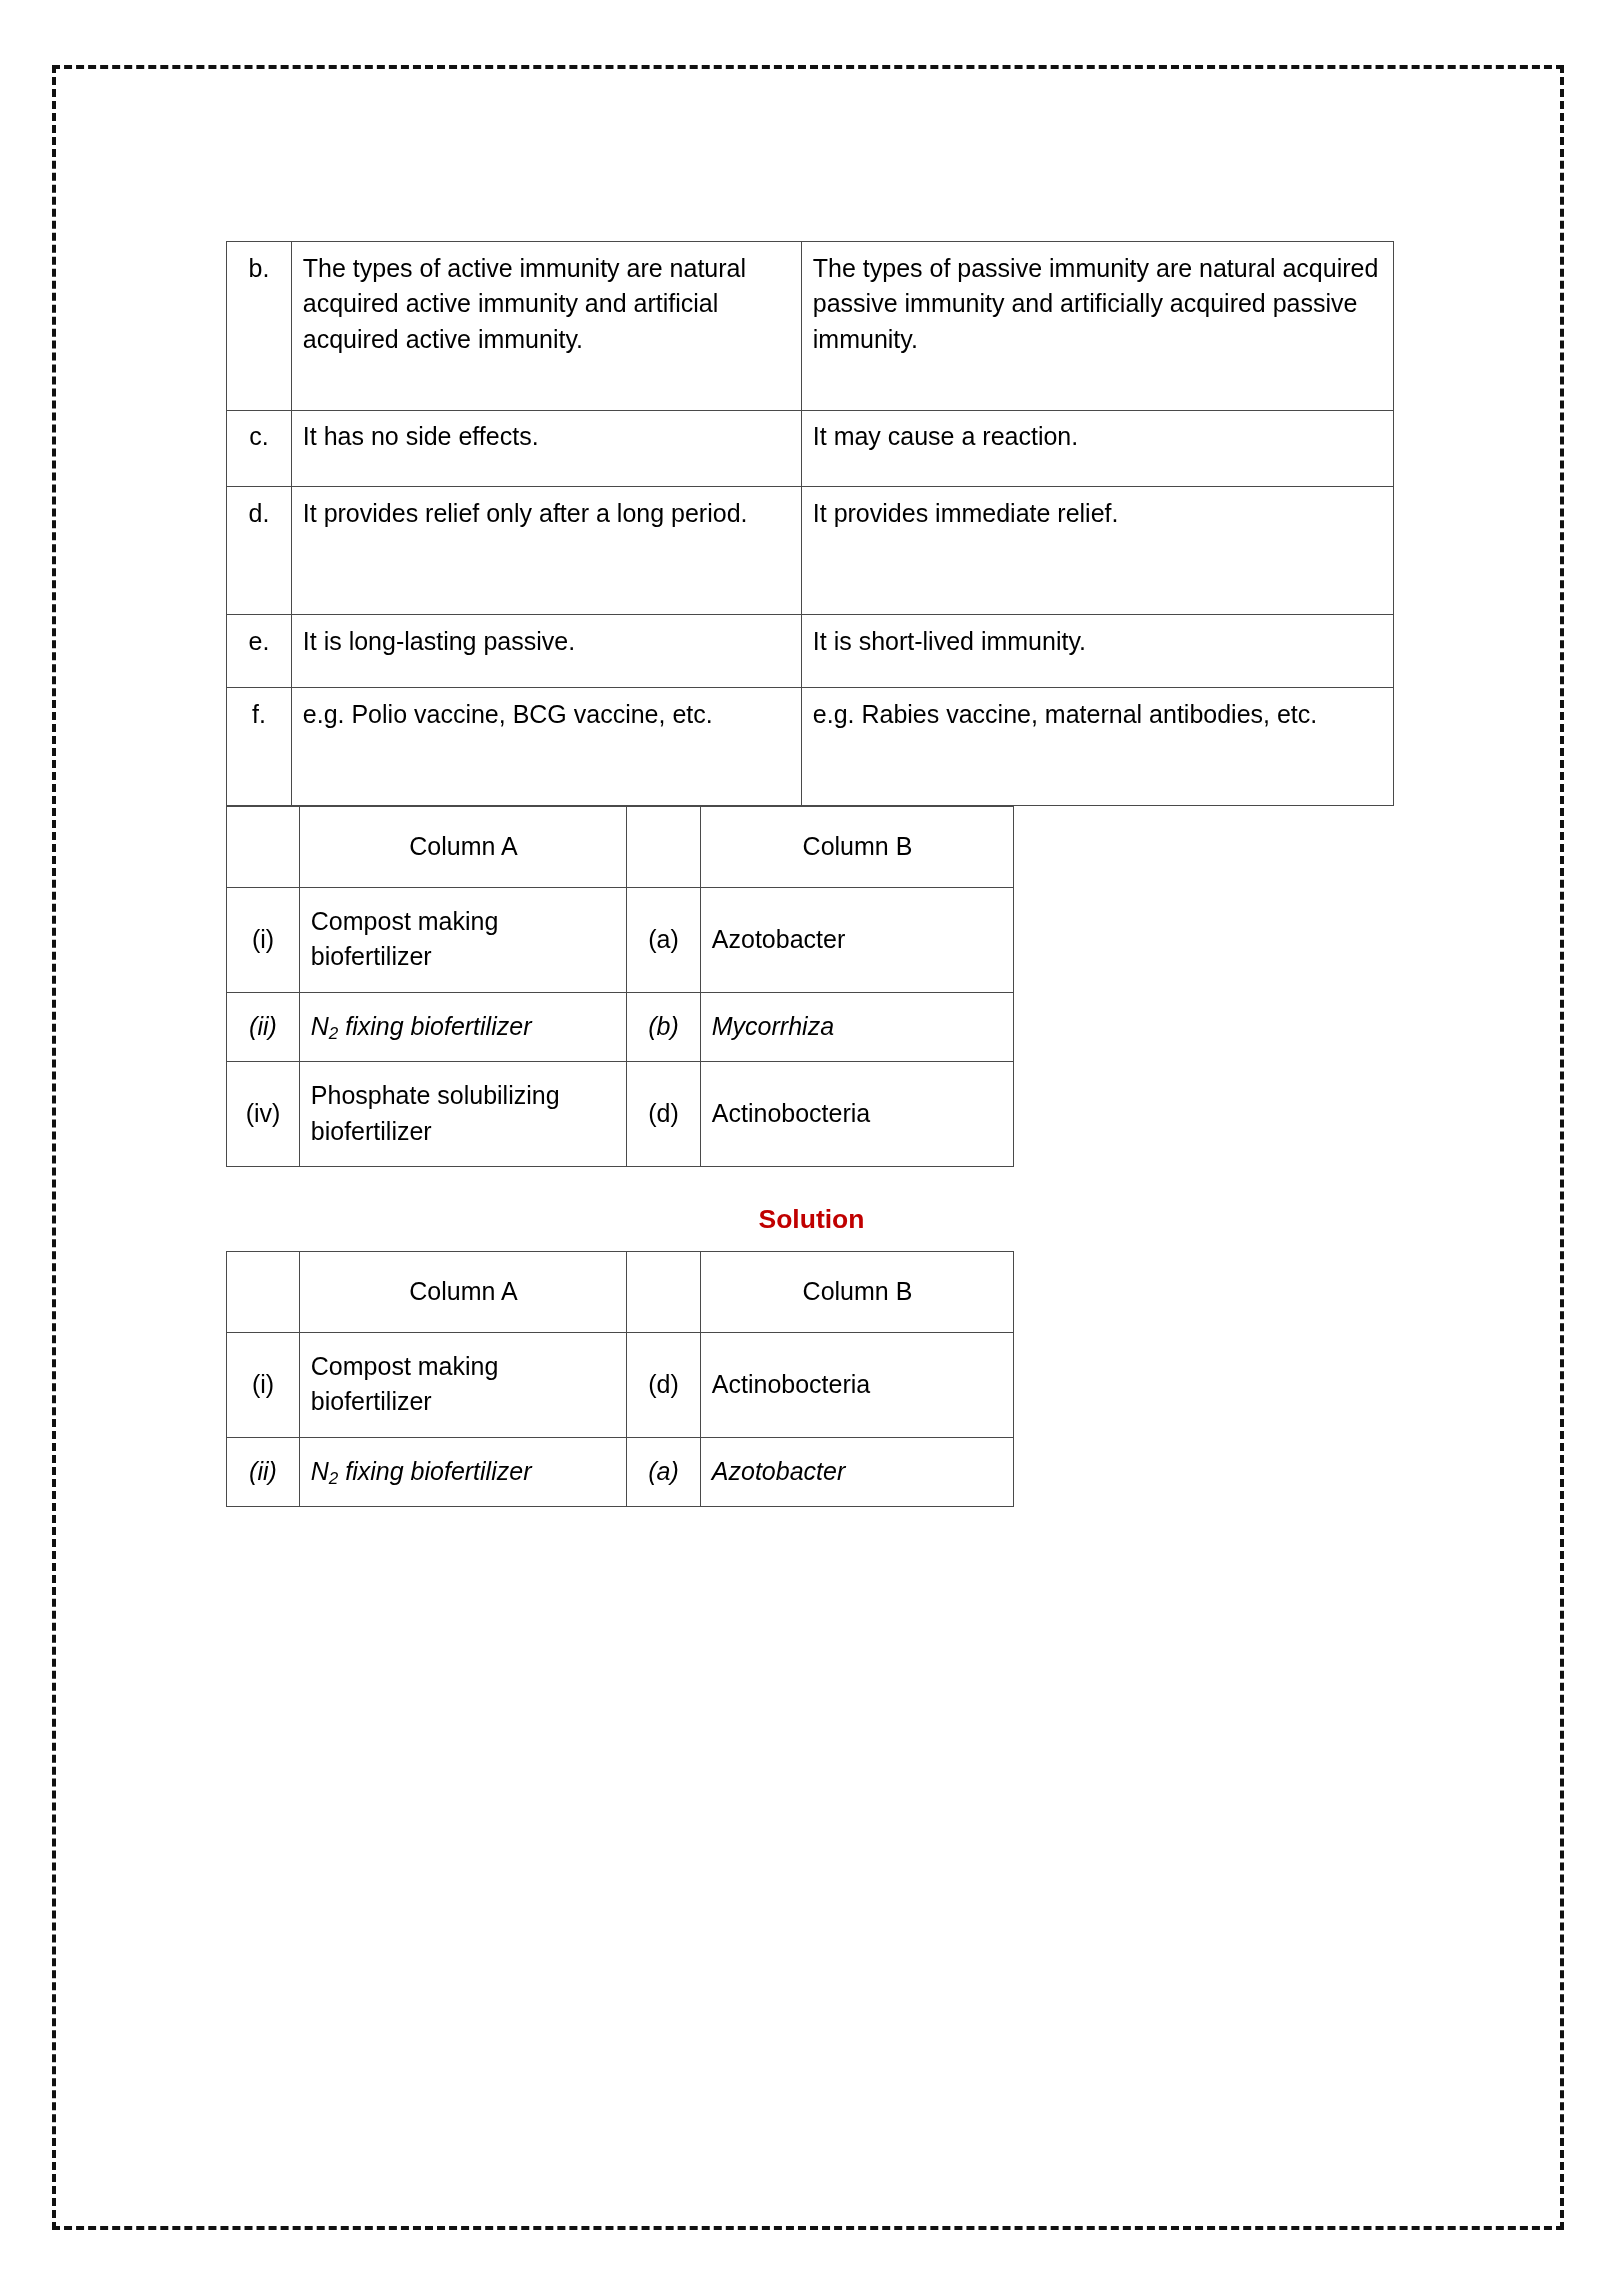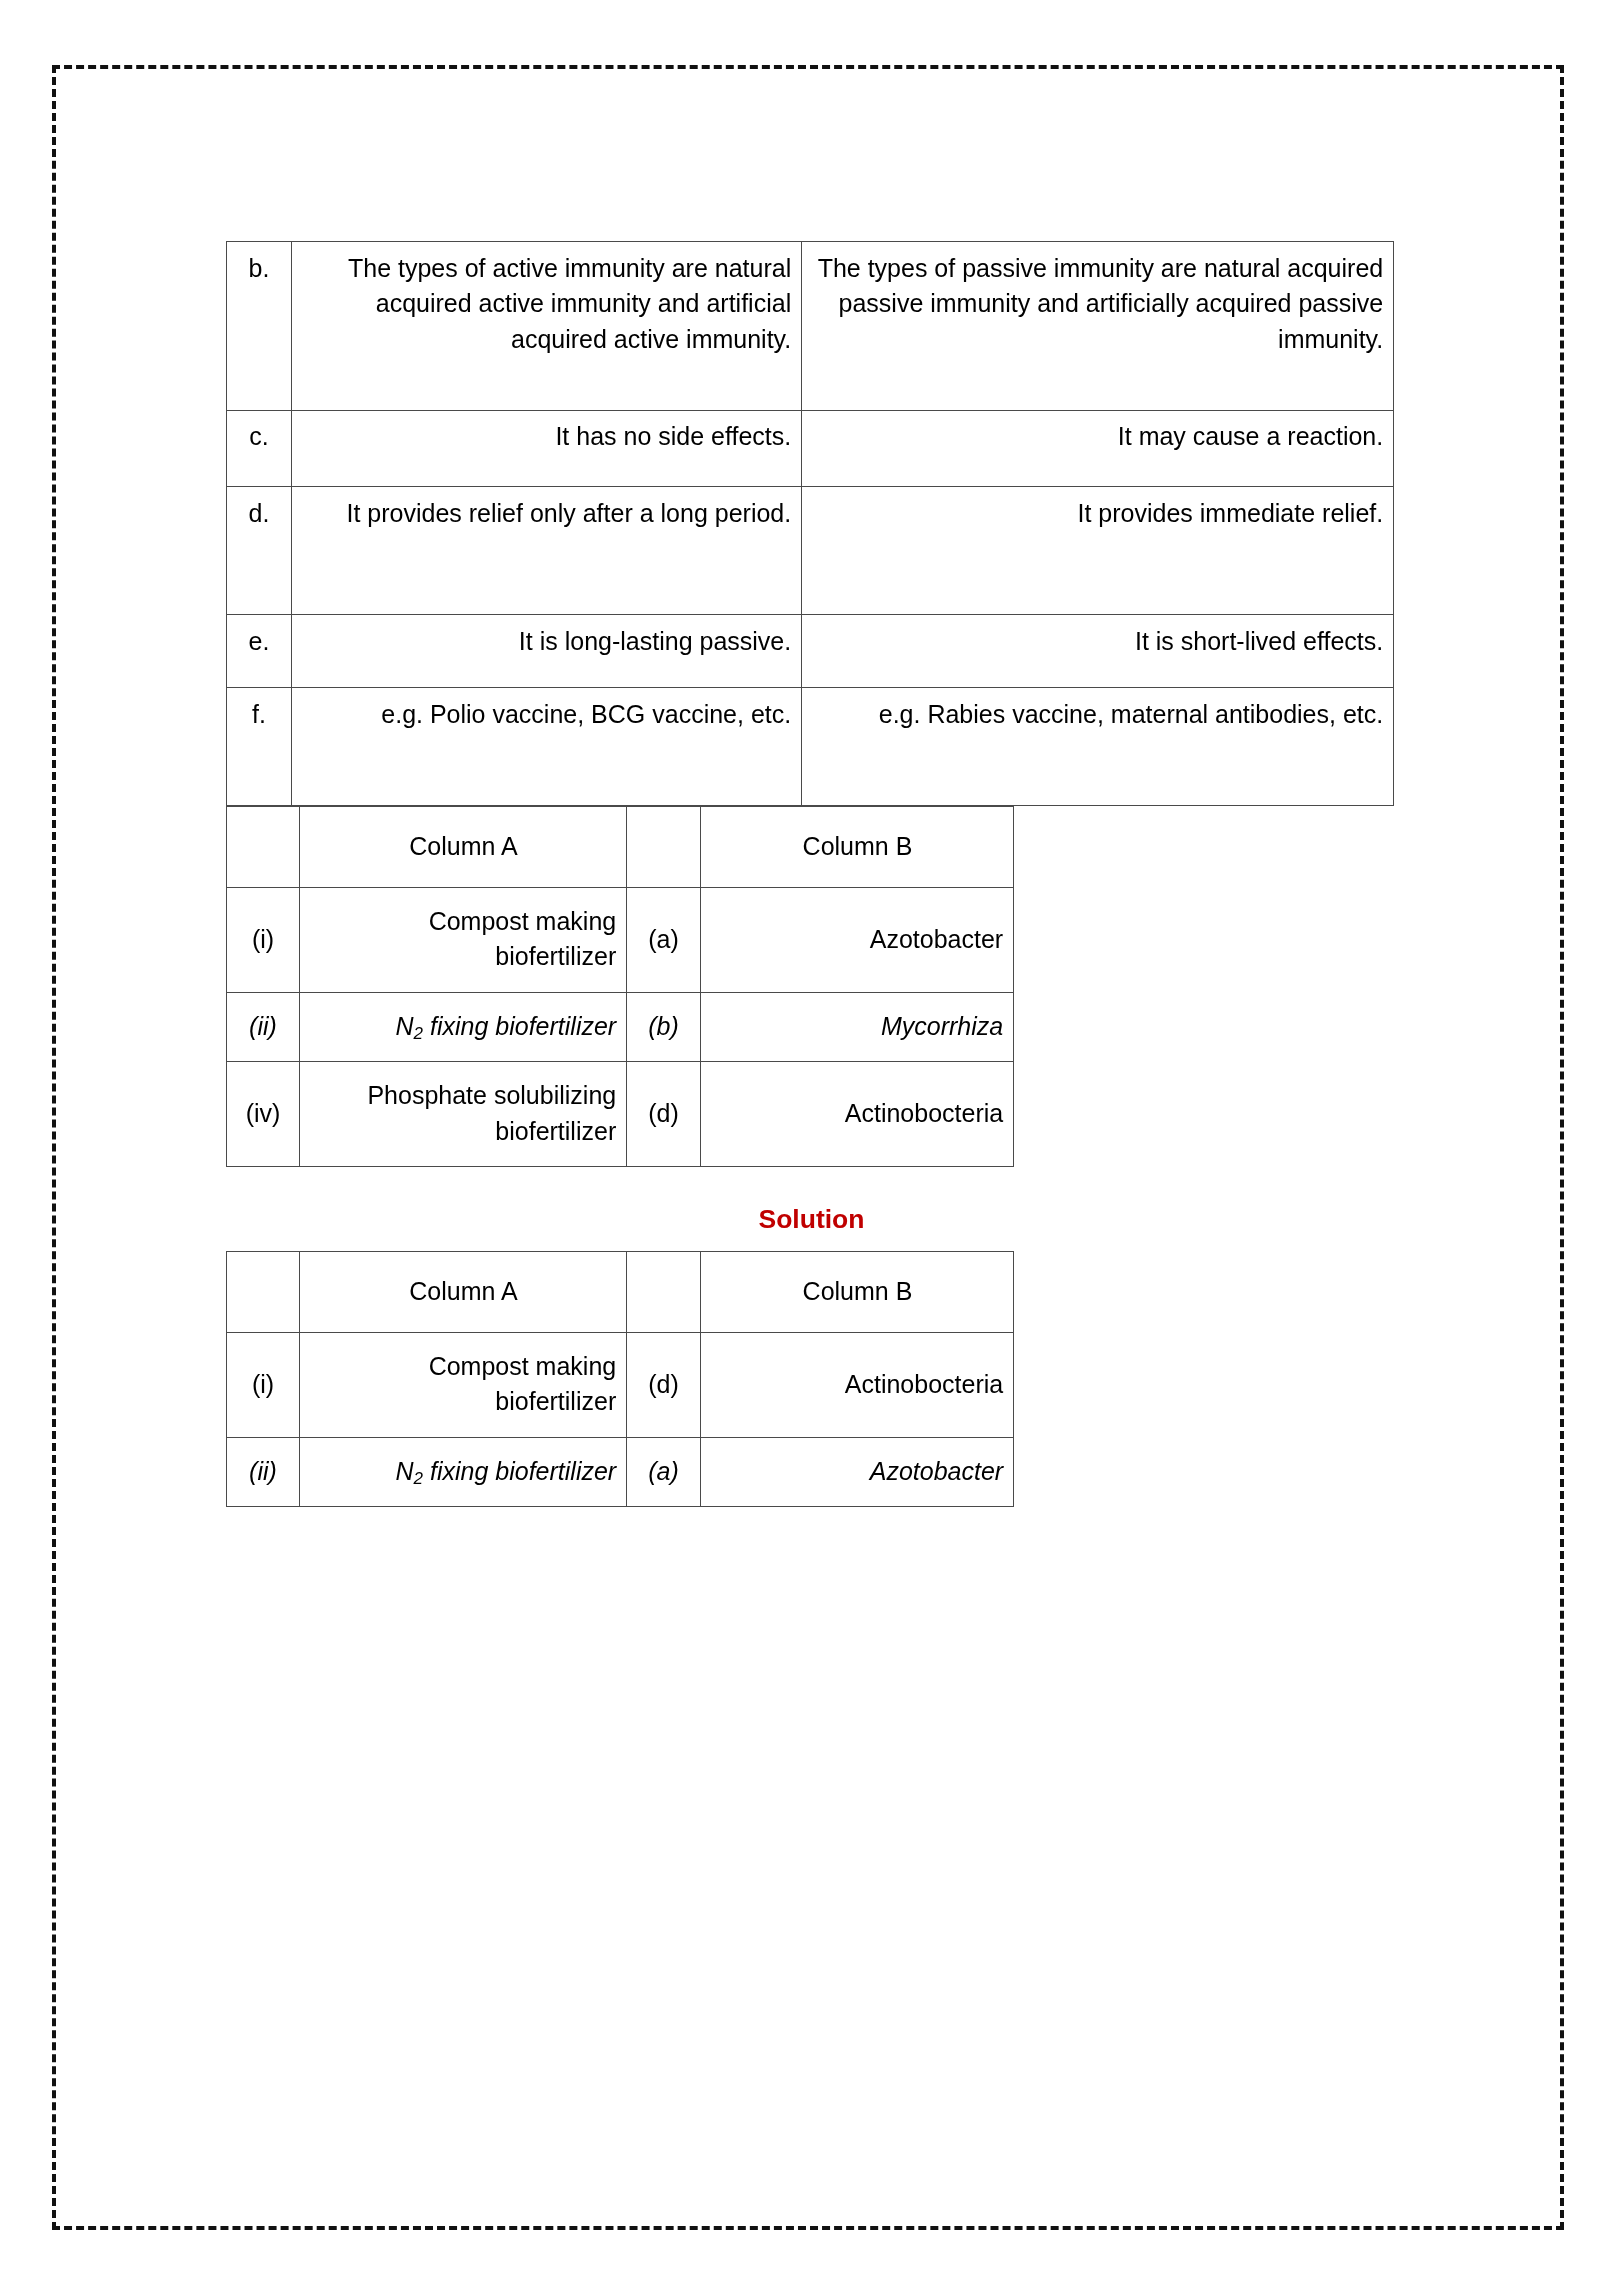--- a/index.html
+++ b/index.html
@@ -41,21 +41,21 @@
     background: #ffffff;
   }
   table.doc-table td,
   table.doc-table th {
     border: 1px solid #4a4a4a;
     vertical-align: top;
     padding: 8.8px 9.8px 9.8px 10.8px;
     font-size: 25px;
     line-height: 1.42;
     font-weight: normal;
-    text-align: right;
+    text-align: left;
   }
 
   
   #immunity-table {
     width: 1166px;
   }
   #immunity-table col.c-letter { width: 65px; }
   #immunity-table col.c-left   { width: 510px; }
   #immunity-table col.c-right  { width: 592px; }
   #immunity-table td.letter {
@@ -147,21 +147,21 @@
         <td class="tall-c">It may cause a reaction.</td>
       </tr>
       <tr>
         <td class="letter tall-d">d.</td>
         <td class="tall-d">It provides relief only after a long period.</td>
         <td class="tall-d">It provides immediate relief.</td>
       </tr>
       <tr>
         <td class="letter tall-e">e.</td>
         <td class="tall-e">It is long-lasting passive.</td>
-        <td class="tall-e">It is short-lived effects.</td>
+        <td class="tall-e">It is short-lived immunity.</td>
       </tr>
       <tr>
         <td class="letter tall-f">f.</td>
         <td class="tall-f">e.g. Polio vaccine, BCG vaccine, etc.</td>
         <td class="tall-f">e.g. Rabies vaccine, maternal antibodies, etc.</td>
       </tr>
     </tbody>
   </table>
 
 

